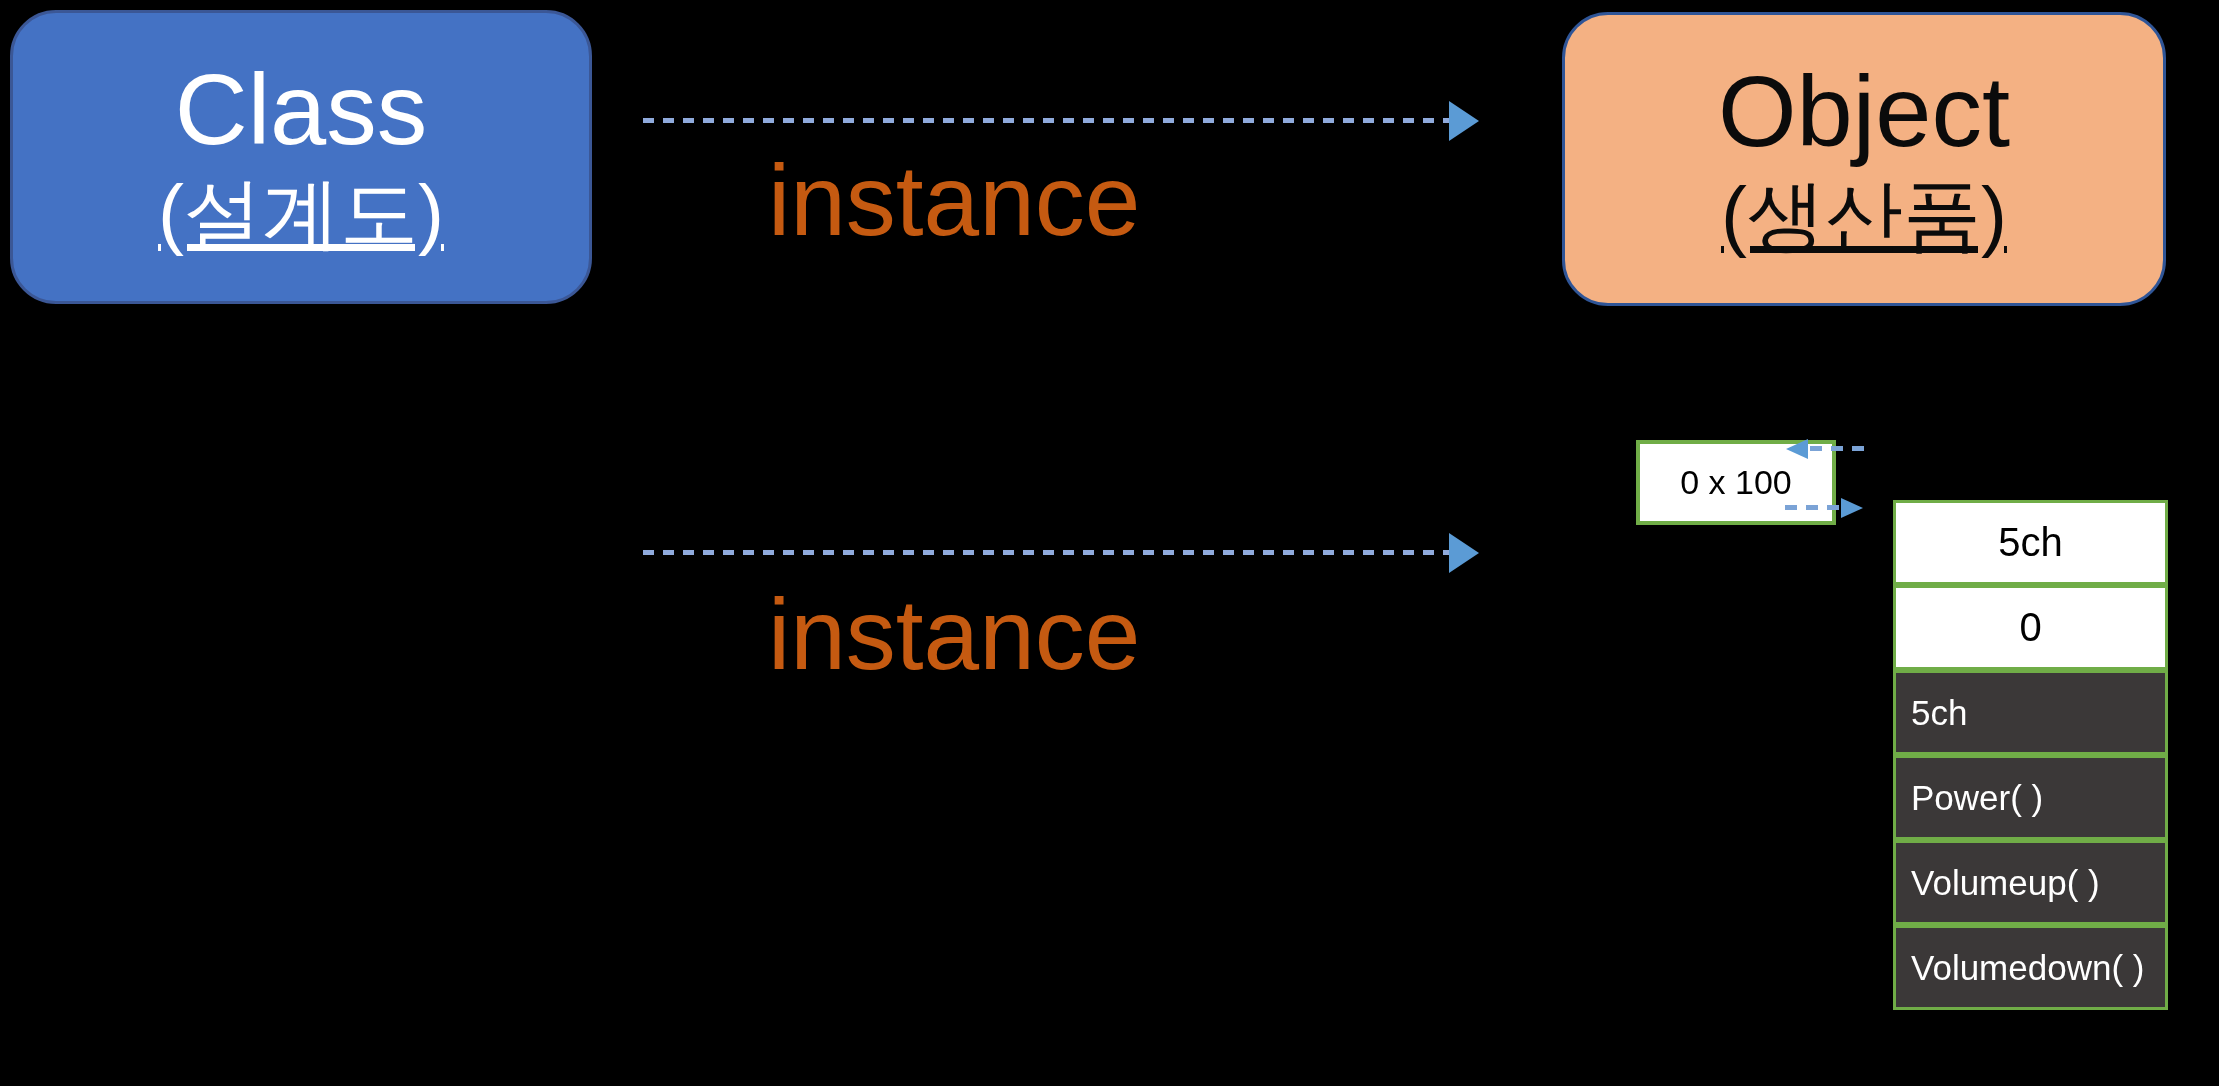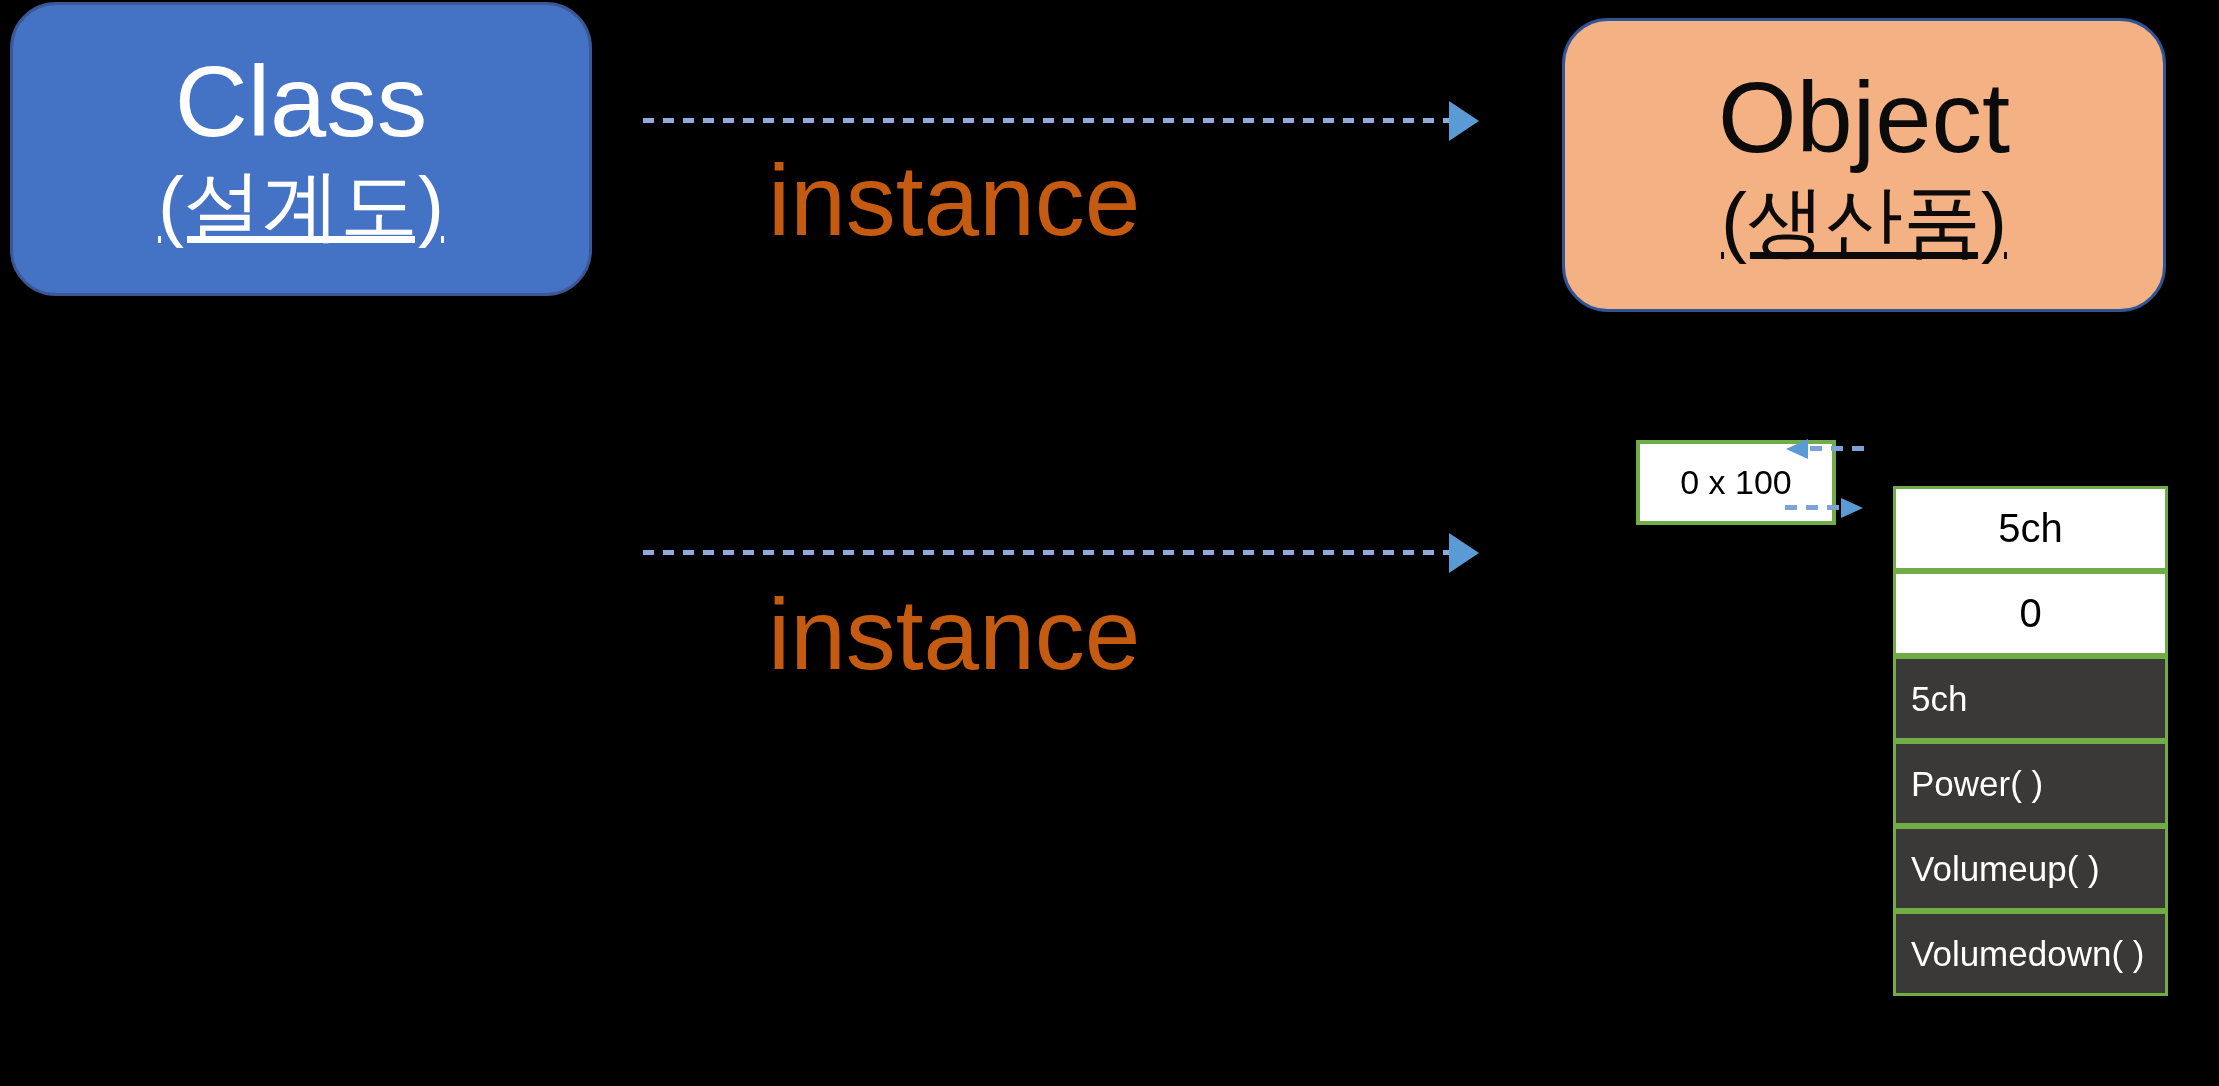--- a/index.html
+++ b/index.html
@@ -7,25 +7,25 @@
     position:relative;width:2219px;height:1086px;background:#000000;
     font-family:"Liberation Sans","DejaVu Sans",sans-serif;overflow:hidden;
   }
   
   .concept-box{
     position:absolute;box-sizing:border-box;border-radius:46px;
     display:flex;flex-direction:column;align-items:center;justify-content:center;
     text-align:center;
   }
   #class-box{
-    left:10px;top:2px;width:582px;height:294px;
+    left:10px;top:10px;width:582px;height:294px;
     background:#4472C4;border:3px solid #3B5796;color:#ffffff;
   }
   #object-box{
-    left:1562px;top:18px;width:604px;height:294px;
+    left:1562px;top:12px;width:604px;height:294px;
     background:#F4B183;border:3px solid #2F5597;color:#0b0b0b;
   }
   .box-title{font-size:101px;line-height:112px;}
   .box-subtitle{font-size:78px;line-height:96px;text-decoration:underline;}
   
   .dash-line{
     position:absolute;height:5px;
     background:repeating-linear-gradient(90deg,#8FAADC 0 11px,transparent 11px 20px);
   }
   #instance-arrow-1-line{left:643px;top:118px;width:806px;}
@@ -54,21 +54,21 @@
     position:absolute;height:5px;
     background:repeating-linear-gradient(90deg,#7BA3D6 0 12px,transparent 12px 21px);
   }
   #pointer-left-line{left:1810px;top:446px;width:56px;}
   #pointer-right-line{left:1785px;top:505px;width:56px;}
   .small-head{position:absolute;width:0;height:0;
     border-top:10px solid transparent;border-bottom:10px solid transparent;}
   #pointer-left-head{left:1786px;top:439px;border-right:22px solid #5B9BD5;}
   #pointer-right-head{left:1841px;top:498px;border-left:22px solid #5B9BD5;}
   
-  #object-table{position:absolute;left:1893px;top:486px;width:275px;}
+  #object-table{position:absolute;left:1893px;top:500px;width:275px;}
   .trow{
     box-sizing:border-box;width:275px;height:85px;
     border:3px solid #70AD47;overflow:hidden;white-space:nowrap;
   }
   .trow.field{
     background:#ffffff;color:#000000;font-size:40px;line-height:79px;text-align:center;
   }
   .trow.method{
     background:#3B3838;color:#ffffff;font-size:35px;line-height:79px;
     text-align:left;padding-left:15px;width:275px;

